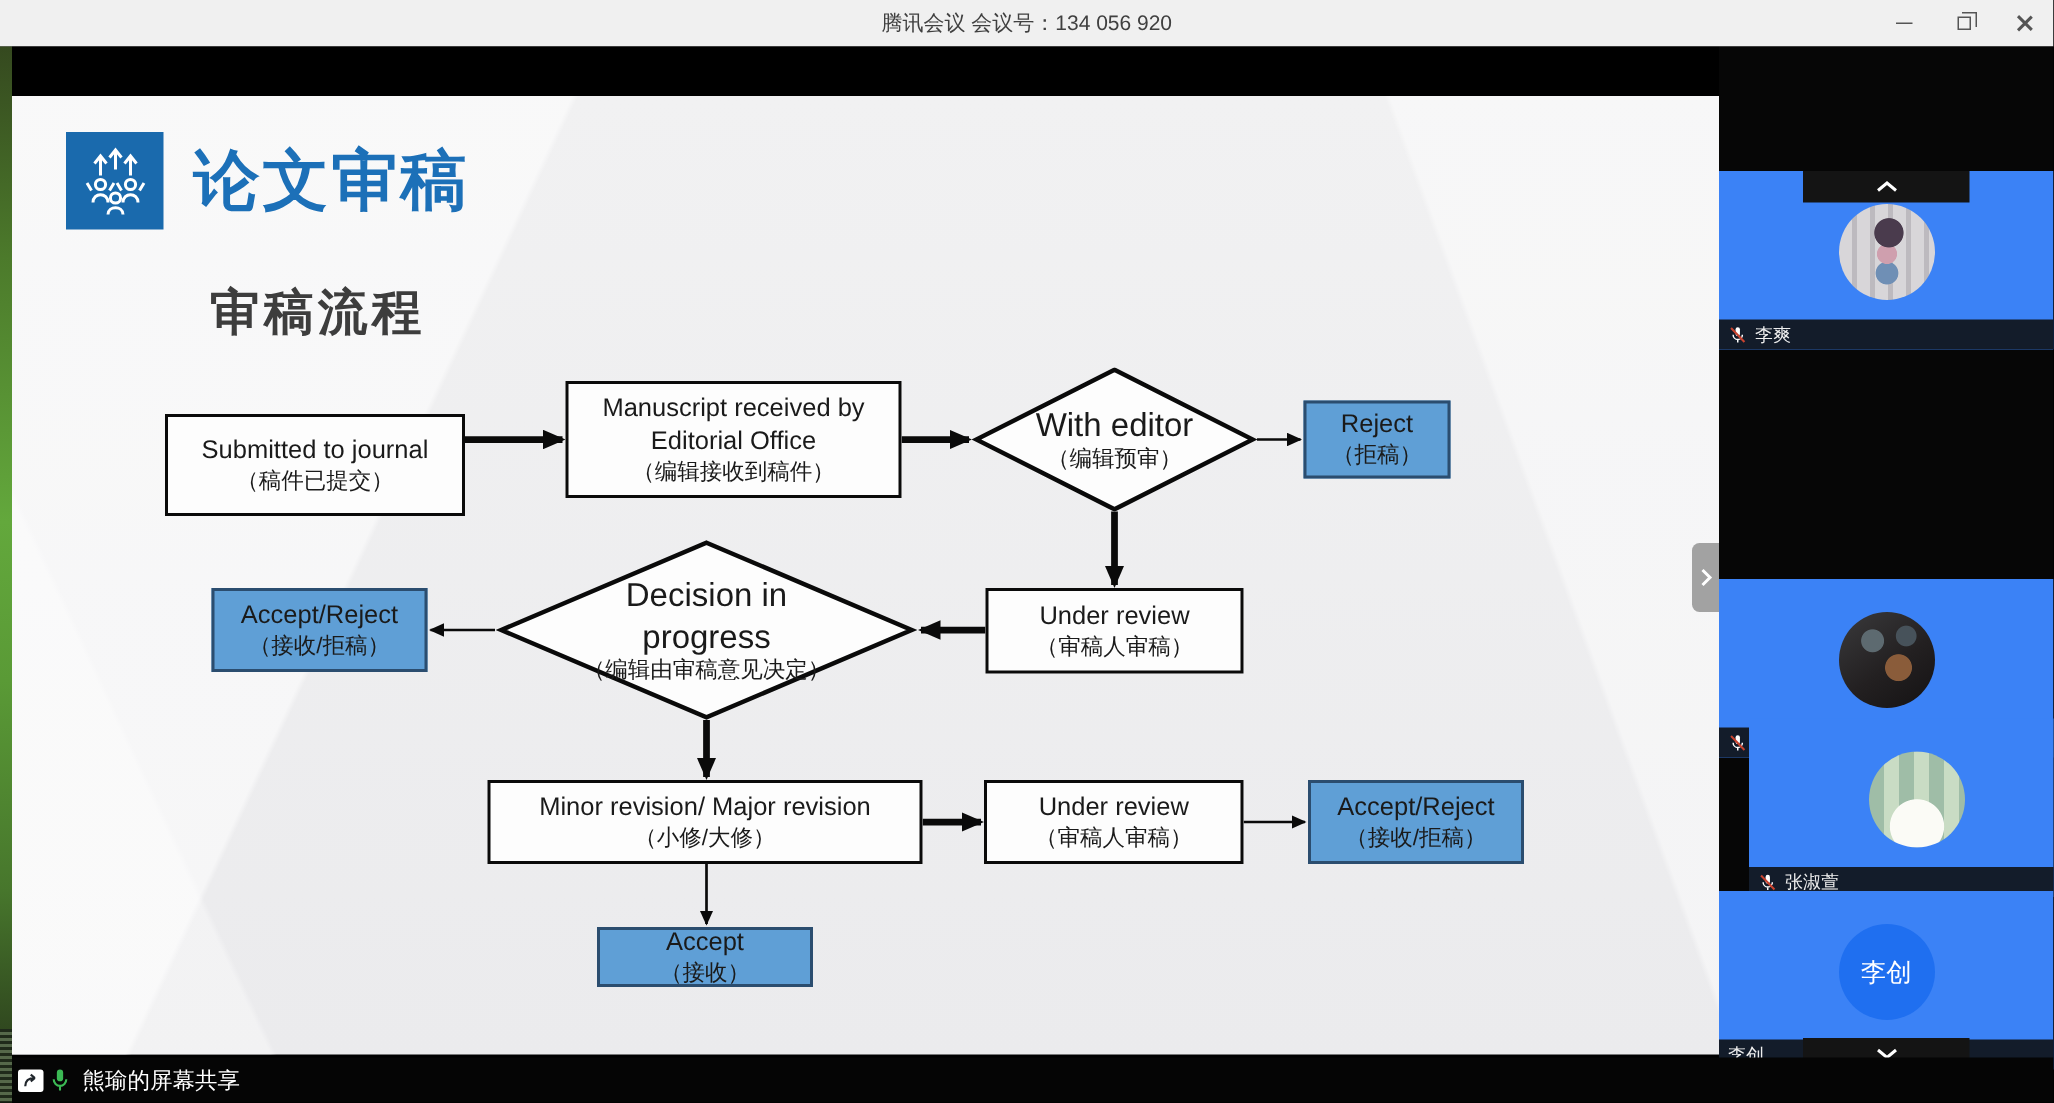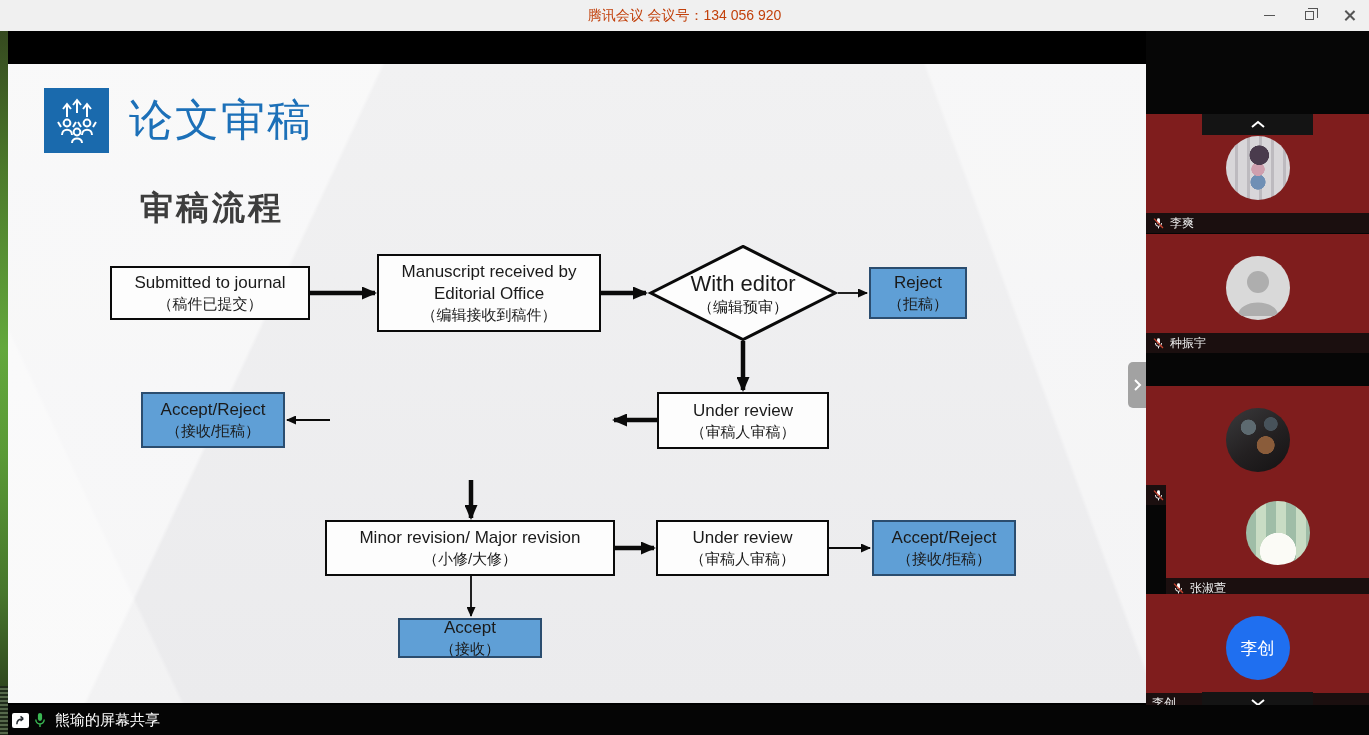--- a/index.html
+++ b/index.html
@@ -1,21 +1,21 @@
 <!DOCTYPE html>
 <html><head>
 <meta charset="utf-8">
 <style>
   * { margin:0; padding:0; box-sizing:border-box; }
   html,body { width:1369px; height:735px; overflow:hidden; }
   body { font-family:"Liberation Sans","DejaVu Sans",sans-serif; background:#000; position:relative; }
 
   
   .titlebar { position:absolute; left:0; top:0; width:1369px; height:31px; background:#f0f0f0; display:flex; align-items:center; }
-  .titlebar-title { position:absolute; left:0; right:0; text-align:center; font-size:14px; color:#c2410c; }
+  .titlebar-title { position:absolute; left:0; right:0; text-align:center; font-size:14px; color:#404040; }
   .win-controls { position:absolute; right:0; top:0; height:31px; display:flex; }
   .win-btn { width:40px; height:31px; display:flex; align-items:center; justify-content:center; cursor:default; }
   .min-glyph { width:11px; height:1.5px; background:#555; }
   .restore-glyph { position:relative; width:9px; height:9px; border:1.5px solid #555; background:#f0f0f0; }
   .restore-glyph::before { content:""; position:absolute; left:2px; top:-4px; width:9px; height:9px; border:1.5px solid #555; border-left:none; border-bottom:none; }
   .close-glyph { position:relative; width:11px; height:11px; }
   .close-glyph::before,.close-glyph::after { content:""; position:absolute; left:5px; top:-1px; width:1.5px; height:13px; background:#555; }
   .close-glyph::before { transform:rotate(45deg);} .close-glyph::after { transform:rotate(-45deg);}
 
   
@@ -28,42 +28,42 @@
   .stage { position:absolute; left:8px; top:31px; width:1138px; height:674px; background:#000; }
   .slide { position:absolute; left:0; top:33px; width:1138px; height:639px; color:#1a1a1a;
     background:
       linear-gradient(115deg, rgba(255,255,255,.55) 0 26%, rgba(255,255,255,0) 26.3%),
       linear-gradient(250deg, rgba(255,255,255,.45) 0 16%, rgba(255,255,255,0) 16.3%),
       linear-gradient(65deg,  rgba(255,255,255,.35) 0 12%, rgba(255,255,255,0) 12.3%),
       linear-gradient(180deg,#f1f1f2,#ebebed); overflow:hidden; }
 
   .app-logo { position:absolute; left:36px; top:24px; display:flex; align-items:center; }
   .logo-box { width:65px; height:65px; background:#1a6aad; display:flex; align-items:center; justify-content:center; }
-  .slide-title { margin-left:20px; font-size:44px; font-weight:400; color:#1c70b8; letter-spacing:2px; }
+  .slide-title { margin-left:20px; font-size:44px; font-weight:700; color:#1c70b8; letter-spacing:2px; }
   .slide-subtitle { position:absolute; left:132px; top:122px; font-size:33px; font-weight:700; color:#3d3d3d; letter-spacing:3px; }
 
   
   .node { position:absolute; background:#fdfdfd; border:2px solid #0a0a0a; display:flex; flex-direction:column; align-items:center; justify-content:center; text-align:center; line-height:1.3; }
   .node .en { font-size:17px; }
   .node .zh { font-size:15px; }
   .node.blue { background:#5f9fd6; border-color:#2b4d6f; }
   .dia { position:absolute; }
   .dia svg.shape { position:absolute; left:0; top:0; width:100%; height:100%; }
   .dia .dtext { position:absolute; left:50%; top:50%; transform:translate(-50%,-50%); text-align:center; line-height:1.25; width:max-content; }
   .dia .en { font-size:22px; display:block; }
   .dia .zh { font-size:15px; display:block; white-space:nowrap; }
   .dia .en.narrow { width:130px; margin:0 auto; }
   .arrows { position:absolute; left:0; top:0; width:1138px; height:639px; pointer-events:none; }
 
   
   .collapse-handle { position:absolute; left:1120px; top:331px; width:18px; height:46px; background:#a2a2a2; border-radius:5px 0 0 5px; display:flex; align-items:center; justify-content:center; }
 
   
   .sidebar { position:absolute; left:1146px; top:31px; width:223px; height:674px; background:#060606; }
-  .tile { position:absolute; left:0; width:223px; height:119px; background:#7f1d1d; overflow:hidden;text-align:center; }
+  .tile { position:absolute; left:0; width:223px; height:119px; background:#3b82f6; overflow:hidden;text-align:center; }
   .avatar { position:absolute; left:50%; top:22px; transform:translateX(-50%); width:64px; height:64px; border-radius:50%; overflow:hidden; }
   .namebar { position:absolute; left:0; bottom:0; width:223px; height:20px; background:rgba(14,14,14,.88); display:flex; align-items:center; padding-left:6px; gap:5px; }
   .namebar .pname { font-size:12px; color:#efefef; }
   .scroll-btn { position:absolute; left:56px; width:111px; height:21px; background:#141414; display:flex; align-items:center; justify-content:center; }
   .avatar-initials { width:100%; height:100%; background:#1f6ff0; display:flex; align-items:center; justify-content:center; color:#fff; font-size:17px; }
   .av-lishuang { background:
       radial-gradient(circle at 52% 30%, #4a3b4d 0 17%, rgba(0,0,0,0) 18%),
       radial-gradient(circle at 50% 52%, #cf9fae 0 14%, rgba(0,0,0,0) 15%),
       radial-gradient(circle at 50% 72%, #6f8fb5 0 13%, rgba(0,0,0,0) 14%),
       repeating-linear-gradient(90deg,#d8d6d9 0 9px,#bdbabf 9px 12px),#d2d0d3; }
@@ -143,21 +143,21 @@
         <line x1="607" y1="484" x2="646" y2="484" marker-end="url(#headBig)"></line>
       </g>
       <g stroke="#0a0a0a" stroke-width="1.8">
         <line x1="830" y1="229" x2="859" y2="229" marker-end="url(#headSmall)"></line>
         <line x1="322" y1="356" x2="279" y2="356" marker-end="url(#headSmall)"></line>
         <line x1="821" y1="484" x2="862" y2="484" marker-end="url(#headSmall)"></line>
         <line x1="463" y1="512" x2="463" y2="552" marker-end="url(#headSmall)"></line>
       </g>
     </svg>
 
-    <div class="node" style="left:102px; top:202px; width:200px; height:54px;">
+    <div class="node" style="left:102px; top:212px; width:200px; height:68px;">
       <span class="en">Submitted to journal</span>
       <span class="zh">（稿件已提交）</span>
     </div>
 
     <div class="node" style="left:369px; top:190px; width:224px; height:78px;">
       <span class="en" style="width:210px;">Manuscript received by Editorial Office</span>
       <span class="zh">（编辑接收到稿件）</span>
     </div>
 
     <div class="dia" style="left:640px; top:181px; width:190px; height:96px;">
@@ -173,20 +173,29 @@
     <div class="node blue" style="left:861px; top:203px; width:98px; height:52px;">
       <span class="en">Reject</span>
       <span class="zh">（拒稿）</span>
     </div>
 
     <div class="node" style="left:649px; top:328px; width:172px; height:57px;">
       <span class="en">Under review</span>
       <span class="zh">（审稿人审稿）</span>
     </div>
 
+    <div class="dia" style="left:322px; top:296px; width:282px; height:120px;">
+      <svg class="shape" viewBox="0 0 100 100" preserveAspectRatio="none">
+        <polygon points="50,1.5 98.5,50 50,98.5 1.5,50" fill="#fdfdfd" stroke="#0a0a0a" stroke-width="3" vector-effect="non-scaling-stroke"></polygon>
+      </svg>
+      <div class="dtext">
+        <span class="en narrow">Decision in progress</span>
+        <span class="zh">（编辑由审稿意见决定）</span>
+      </div>
+    </div>
 
     <div class="node blue" style="left:133px; top:328px; width:144px; height:56px;">
       <span class="en">Accept/Reject</span>
       <span class="zh">（接收/拒稿）</span>
     </div>
 
     <div class="node" style="left:317px; top:456px; width:290px; height:56px;">
       <span class="en">Minor revision/ Major revision</span>
       <span class="zh">（小修/大修）</span>
     </div>
@@ -228,37 +237,20 @@
       </svg>
       <span class="pname">李爽</span>
     </div>
   </div>
   <div class="scroll-btn" style="top:83px;">
     <svg width="16" height="9" viewBox="0 0 16 9">
       <polyline points="2,7 8,2 14,7" fill="none" stroke="#fff" stroke-width="2"></polyline>
     </svg>
   </div>
 
-  <div class="tile" style="top:203px;">
-    <div class="avatar av-silhouette">
-      <svg width="64" height="64" viewBox="0 0 64 64">
-        <circle cx="32" cy="26" r="11" fill="#aeaeae"></circle>
-        <path d="M12 60 C12 42 52 42 52 60 Z" fill="#aeaeae"></path>
-      </svg>
-    </div>
-    <div class="namebar">
-      <svg width="13" height="13" viewBox="0 0 16 16">
-        <rect x="6.2" y="1.5" width="3.6" height="7.2" rx="1.8" fill="#fff"></rect>
-        <path d="M4.2 7.5 a3.8 4 0 0 0 7.6 0" fill="none" stroke="#fff" stroke-width="1.2"></path>
-        <line x1="8" y1="11.8" x2="8" y2="14" stroke="#fff" stroke-width="1.2"></line>
-        <line x1="2.5" y1="2" x2="13.5" y2="13.5" stroke="#c9432f" stroke-width="1.7"></line>
-      </svg>
-      <span class="pname">种振宇</span>
-    </div>
-  </div>
 
   <div class="tile" style="top:323px;margin-top:32px;">
     <div class="avatar av-gyhs"></div>
     <div class="namebar">
       <svg width="13" height="13" viewBox="0 0 16 16">
         <rect x="6.2" y="1.5" width="3.6" height="7.2" rx="1.8" fill="#fff"></rect>
         <path d="M4.2 7.5 a3.8 4 0 0 0 7.6 0" fill="none" stroke="#fff" stroke-width="1.2"></path>
         <line x1="8" y1="11.8" x2="8" y2="14" stroke="#fff" stroke-width="1.2"></line>
         <line x1="2.5" y1="2" x2="13.5" y2="13.5" stroke="#c9432f" stroke-width="1.7"></line>
       </svg>

